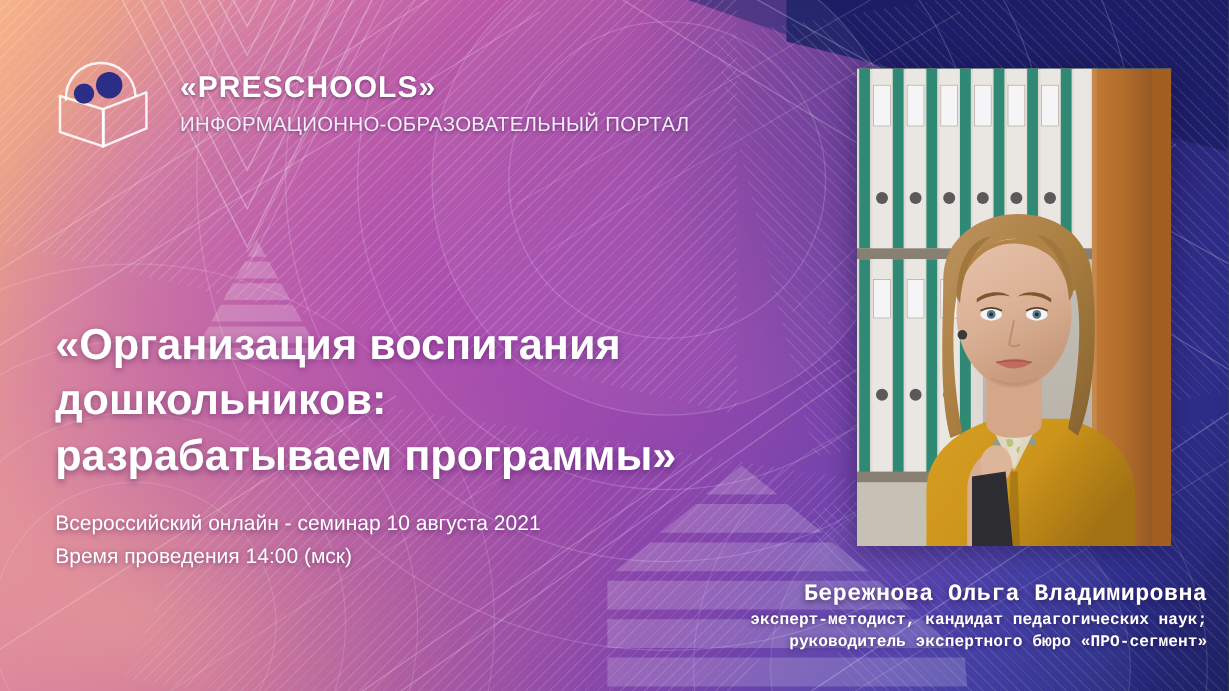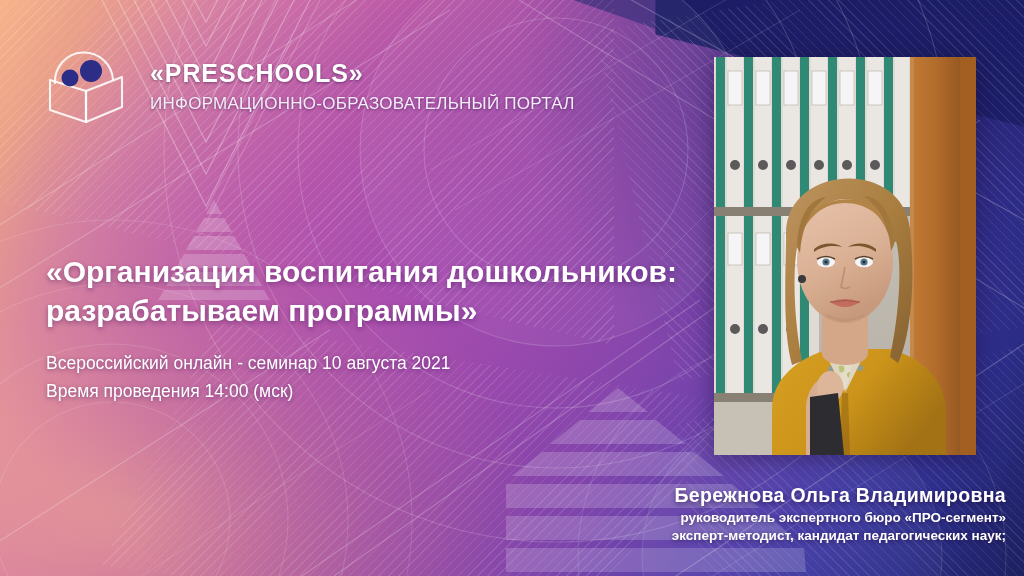--- a/index.html
+++ b/index.html
@@ -114,22 +114,22 @@
   }
   .brand-sub{
     color:#f4ecf8;font-size:17px;font-weight:400;
     letter-spacing:.25px;
     text-shadow:0 1px 3px rgba(40,10,60,.5);
   }
 
   
   .title-block{position:absolute;left:46px;top:248px;width:660px;}
   .event-title{
-    color:#ffffff;font-size:30px;font-weight:bold;
-    line-height:1.29;margin:5px 0 20px 0;
+    color:#ffffff;font-size:36px;font-weight:bold;
+    line-height:1.29;margin:16px 0 20px 0;
     text-shadow:0 2px 5px rgba(60,15,80,.45);
   }
   .event-meta{
     color:#ffffff;font-size:17.5px;font-weight:normal;
     line-height:1.55;margin:0;
     text-shadow:0 1px 4px rgba(60,15,80,.5);
   }
   .event-meta span{display:block;}
 
   
@@ -138,21 +138,21 @@
     width:262px;height:398px;
     overflow:hidden;
     box-shadow:0 4px 22px rgba(25,10,50,.45);
     background:#2f5d52;
   }
   .photo-inner{position:absolute;inset:0;}
 
   
   .speaker{
     position:absolute;right:18px;top:484px;
-    text-align:right;width:460px;
+    text-align:right;width:460px;font-family:Liberation Mono, monospace;
   }
   .speaker-name{
     color:#ffffff;font-size:19.5px;font-weight:bold;
     letter-spacing:.3px;margin:0 0 2px 0;line-height:1.2;
     text-shadow:0 2px 5px rgba(30,10,60,.6);
   }
   .speaker-role{
     color:#ffffff;font-size:13.5px;font-weight:bold;
     line-height:1.33;margin:0;
     text-shadow:0 1px 4px rgba(30,10,60,.6);
@@ -474,18 +474,18 @@
         <path d="M96 340 L124 336 L130 398 L96 398 Z" fill="#2d2d30"></path>
 
         <rect x="0" y="0" width="262" height="398" fill="rgba(60,40,70,0.05)"></rect>
       </svg>
     </div>
   </div>
 
   <div class="speaker">
     <p class="speaker-name">Бережнова Ольга Владимировна</p>
     <p class="speaker-role">
+      <span>эксперт-методист, кандидат педагогических наук;</span>
       <span>руководитель экспертного бюро «ПРО-сегмент»</span>
-      <span>эксперт-методист, кандидат педагогических наук;</span>
     </p>
   </div>
 
 </div>
 
 </body></html>

